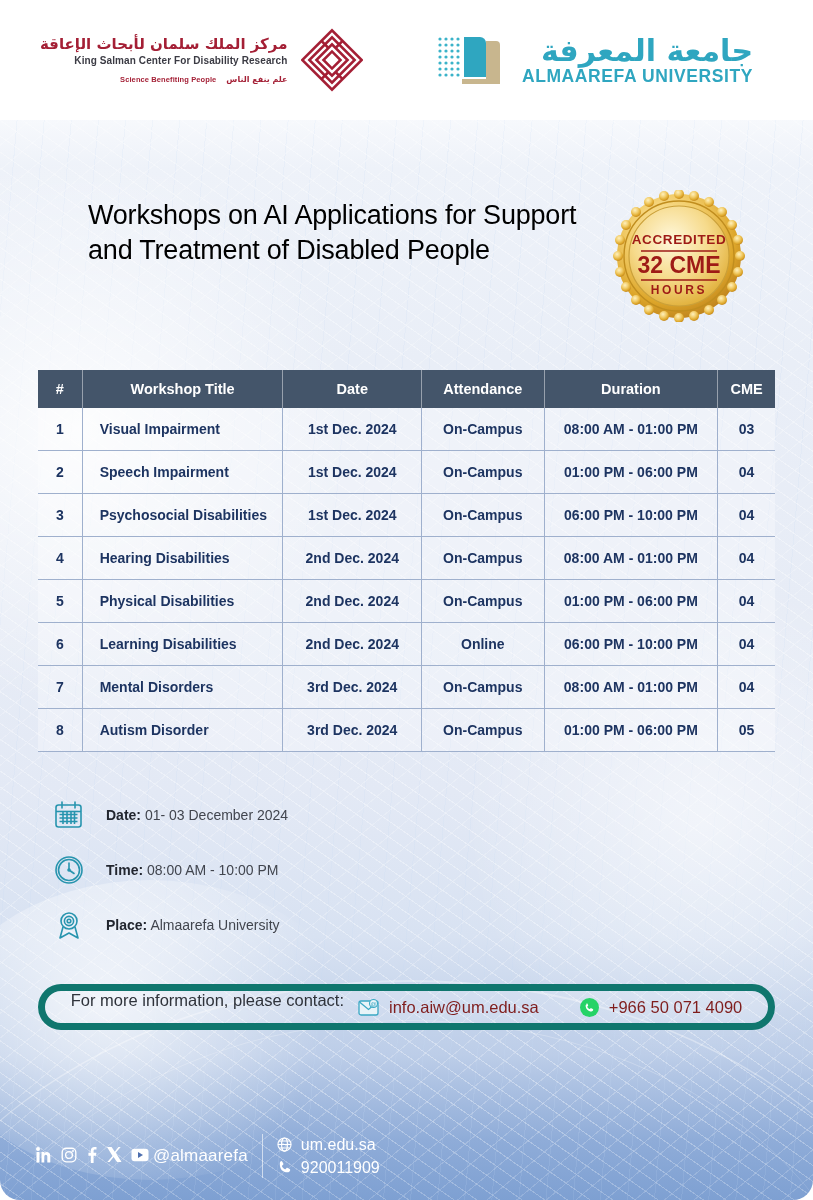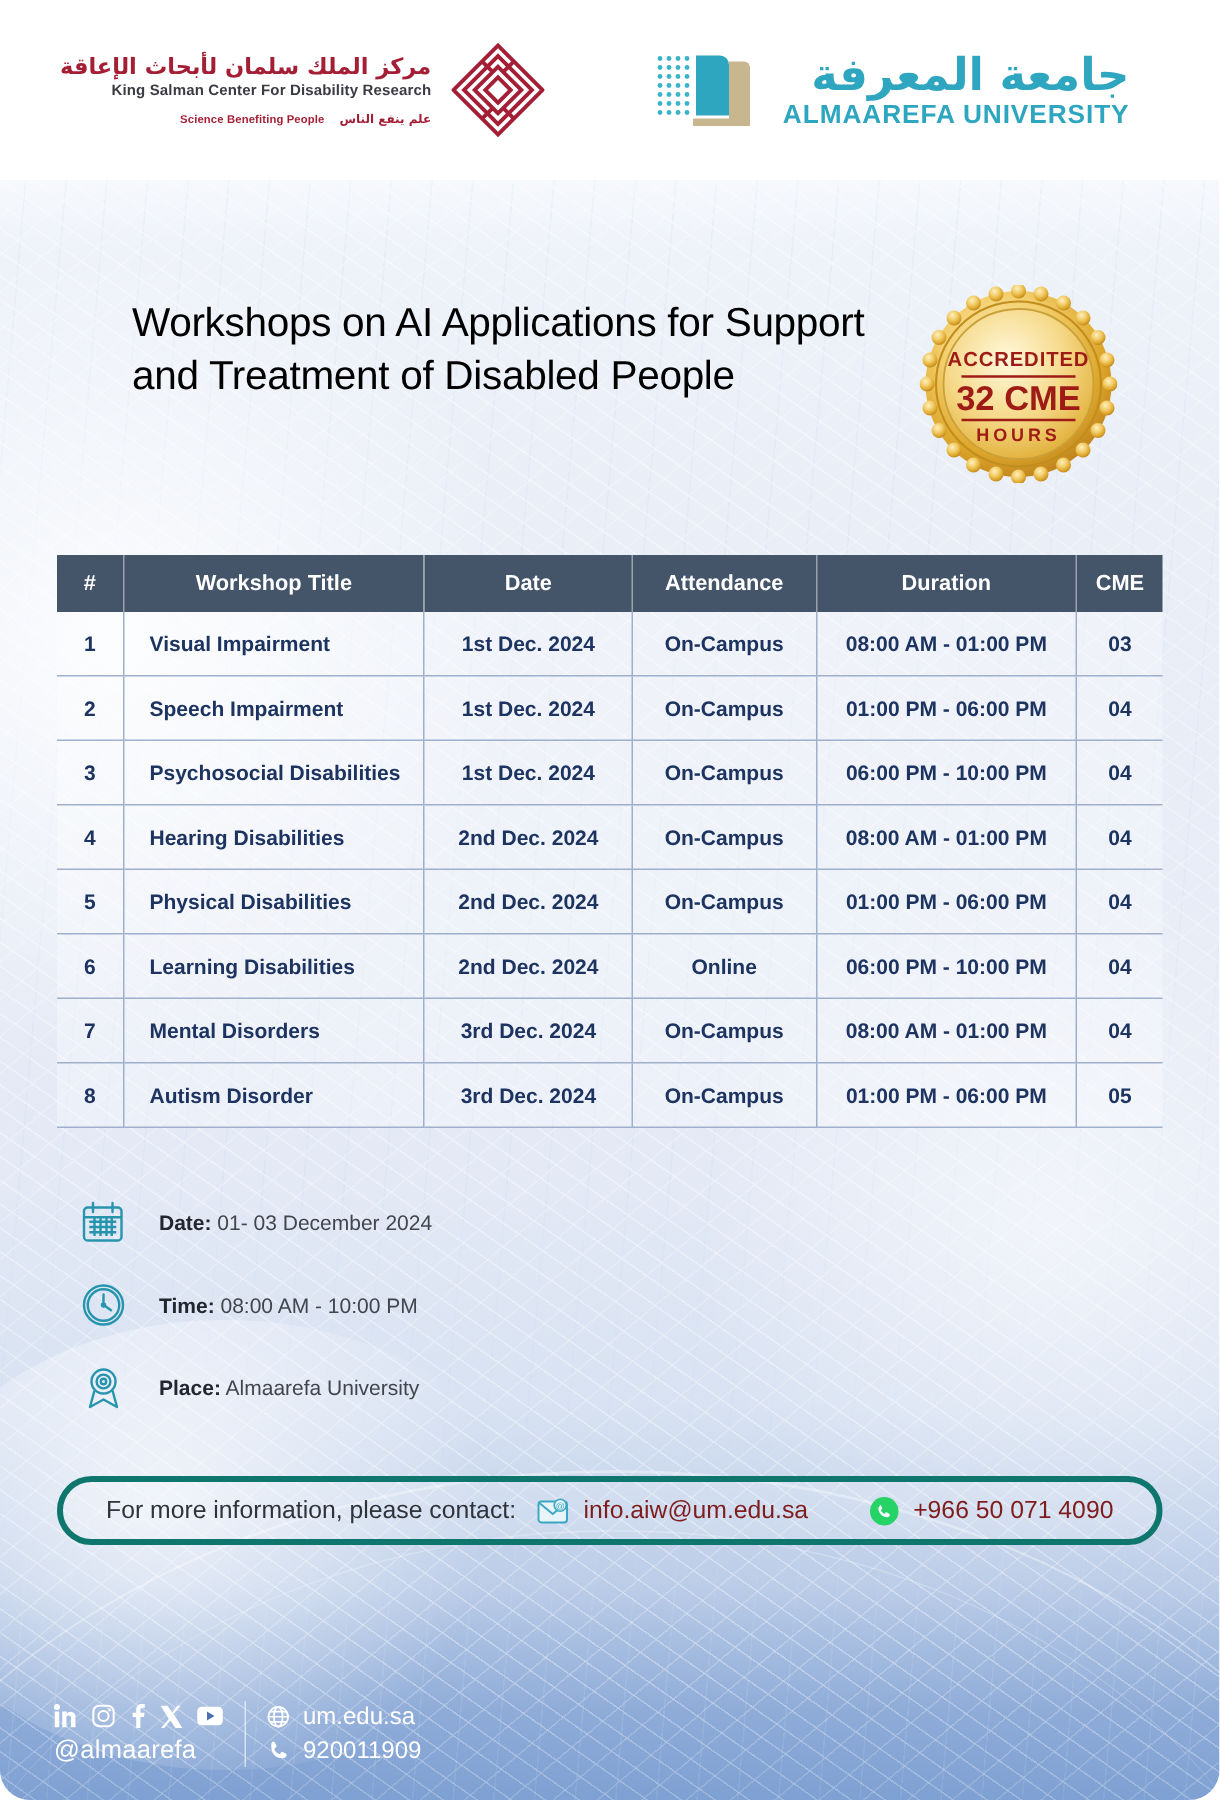--- a/index.html
+++ b/index.html
@@ -178,39 +178,39 @@
   .info-row { display:flex; align-items:center; gap:20px; }
   .info-icon { width:34px; height:34px; flex:0 0 34px; }
   .info-text { font-size:14px; color:#41454e; }
   .info-text b { color:#22262f; font-weight:700; }
 
   
   .contact {
     position:relative; z-index:5;
     margin:42px 38px 0 38px;
     height:46px;
-    border:4px solid #0f766e;
+    border:7px solid #0f766e;
     border-radius:25px;
-    display:flex; align-items:center; justify-content:center;
+    display:flex; justify-content:center;
     gap:13px;
     background:rgba(255,255,255,.16);
   }
   .contact-label { font-size:16.5px; color:#2f333b; }
   .contact-item { display:flex; align-items:center; gap:9px; }
   .contact-val { font-size:16.5px; color:#7f1d1d; }
   .pill-gap { width:14px; }
 
   
   .footer {
     position:absolute; z-index:6;
     left:36px; bottom:22px;
     display:flex; align-items:center; gap:14px;
     color:#ffffff;
   }
-  .foot-left { display:flex; flex-direction:column; gap:4px; }
+  .foot-left { display:flex; flex-direction:row; gap:4px; }
   .social-row { display:flex; align-items:center; gap:9px; height:17px; }
   .handle { font-size:17px; color:#fff; letter-spacing:.2px; }
   .foot-div { width:1px; height:44px; background:rgba(255,255,255,.6); }
   .foot-right { display:flex; flex-direction:column; gap:5px; }
   .foot-line { display:flex; align-items:center; gap:9px; }
   .foot-line span.t { font-size:16px; color:#fff; }
   svg { display:block; }
 </style>
 </head>
 <body>

